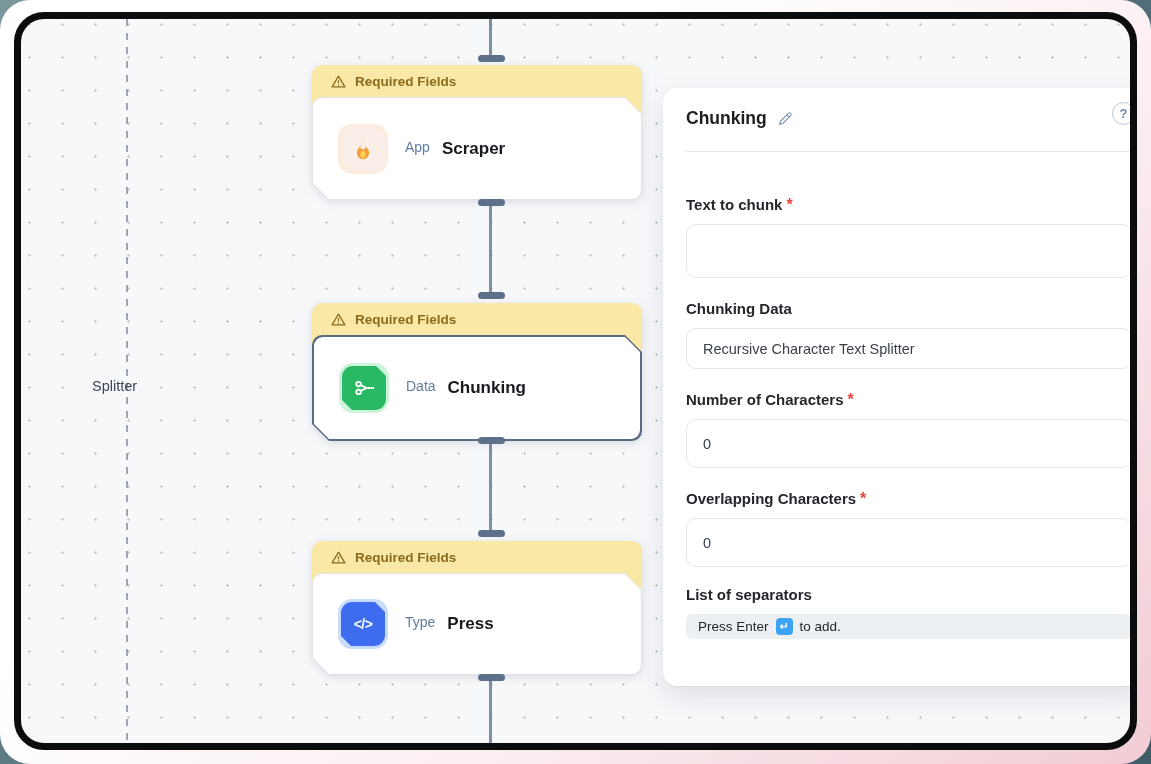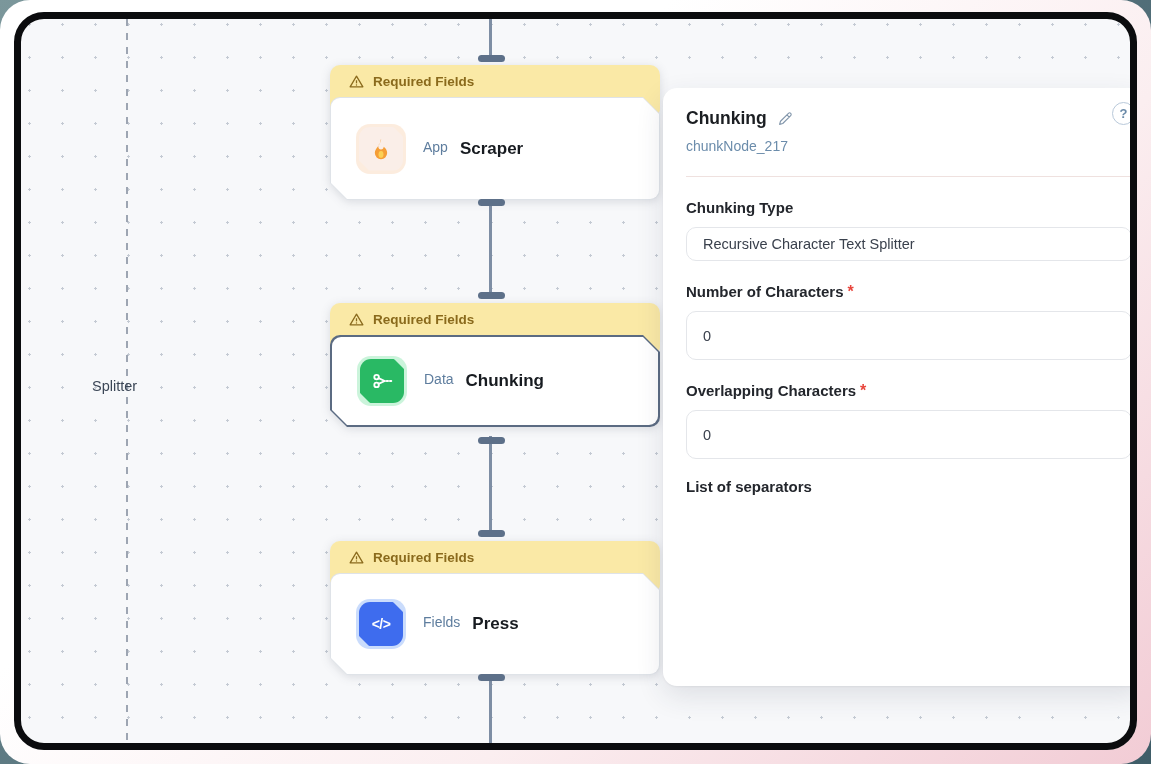--- a/index.html
+++ b/index.html
@@ -27,21 +27,21 @@
   .dashed-line { position:absolute; left:126px; top:19px; width:2px; height:732px;
                  background:repeating-linear-gradient(to bottom,#9da5b2 0 7px,transparent 7px 14px); }
 
   .response-label { position:absolute; left:92px; top:378px; font-size:14.5px; color:#3b4656; z-index:2; }
 
   .connector { position:absolute; left:489px; width:3px; background:#7e8ea4; z-index:1; }
   .handle { position:absolute; left:478px; width:27px; height:7px; border-radius:4px;
             background:#5d7089; z-index:4; }
 
   
-  .node { position:absolute; left:330px; width:330px; z-index:3;
+  .node { position:absolute; left:312px; width:330px; z-index:3;
           filter:drop-shadow(0 2px 5px rgba(35,45,65,.14)); }
   .node-banner { position:absolute; left:0; top:0; width:330px; height:50px;
                  background:#fae9a6; border-radius:10px 10px 6px 6px;
                  display:flex; align-items:flex-start; padding:7px 0 0 18px; gap:8px; }
   .node-banner .warn-txt { font-size:13.5px; font-weight:700; color:#8a6a1c; line-height:19px; }
   .warn-icon { width:17px; height:17px; margin-top:1px; }
 
   .node-card { position:absolute; left:0; top:32px; width:330px; height:103px;
                border-radius:10px;
                clip-path:polygon(0 0,calc(100% - 17px) 0,100% 17px,100% 100%,17px 100%,0 calc(100% - 17px)); }
@@ -86,21 +86,21 @@
 
   .field { margin-top:22px; }
   .field.first { margin-top:44px; }
   .field.last { margin-top:19px; }
   .f-label { font-size:15px; font-weight:700; color:#23262c; }
   .f-required { color:#e8453c; margin-left:4px; font-weight:700; }
   .f-box { margin-top:10px; width:100%; border:1px solid #e4e6ea; border-radius:10px;
            background:#fff; font-size:14.5px; color:#3a414d; display:flex; align-items:center;
            padding-left:16px; }
   .f-box.textarea { height:54px; align-items:flex-start; padding-top:14px; }
-  .f-box.select { height:34px; cursor:pointer; }
+  .f-box.select { height:41px; cursor:pointer; }
   input.f-box { height:49px; outline:none; font-family:inherit; }
   .tags-bar { margin-top:10px; width:100%; height:25px; background:#edf0f3; border-radius:6px;
               display:flex; align-items:center; gap:7px; padding-left:12px;
               font-size:13.5px; color:#22262c; }
   .enter-key { width:17px; height:17px; background:#3ea2f4; border-radius:4px; color:#fff;
                display:flex; align-items:center; justify-content:center;
                font-size:11px; font-weight:700; font-family:"DejaVu Sans",sans-serif; }
 </style>
 </head>
 <body>
@@ -149,21 +149,21 @@
 
       <div class="node" style="top:303px;height:134px;">
         <div class="node-banner">
           <svg class="warn-icon" viewBox="0 0 24 24">
             <path d="M12 4.5L21 19.5H3z" fill="none" stroke="#8a6a1c" stroke-width="1.8" stroke-linejoin="round"></path>
             <line x1="12" y1="10.2" x2="12" y2="14.6" stroke="#8a6a1c" stroke-width="1.8"></line>
             <circle cx="12" cy="17" r="1" fill="#8a6a1c"></circle>
           </svg>
           <span class="warn-txt">Required Fields</span>
         </div>
-        <div class="node-card selected" style="height:92px;">
+        <div class="node-card selected" style="height:106px;">
           <div class="card-bg"></div>
           <div class="card-inner">
             <span class="icon-wrap glow-green">
               <span class="node-icon green">
                 <svg width="26" height="26" viewBox="0 0 24 24">
                   <g stroke="#ffffff" stroke-width="1.7" fill="none" stroke-linecap="round">
                     <circle cx="7" cy="8.4" r="2.1"></circle>
                     <circle cx="7" cy="15.6" r="2.1"></circle>
                     <line x1="8.8" y1="9.4" x2="14.6" y2="12"></line>
                     <line x1="8.8" y1="14.6" x2="14.6" y2="12"></line>
@@ -192,63 +192,71 @@
         </div>
         <div class="node-card" style="height:102px;">
           <div class="card-bg"></div>
           <div class="card-inner">
             <span class="icon-wrap glow-blue">
               <span class="node-icon blue">
                 <span class="code-glyph">&lt;/&gt;</span>
               </span>
             </span>
             <div class="node-texts">
-              <span class="node-category">Fields</span>
+              <span class="node-category">Type</span>
               <span class="node-title">Press</span>
             </div>
           </div>
         </div>
       </div>
 
       <div class="handle" style="top:55px;"></div>
       <div class="handle" style="top:199px;"></div>
       <div class="handle" style="top:292px;"></div>
       <div class="handle" style="top:437px;"></div>
       <div class="handle" style="top:530px;"></div>
       <div class="handle" style="top:674px;"></div>
 
       <div class="panel">
         <div class="panel-title-row">
           <span class="panel-title">Chunking</span>
           <svg class="pencil-icon" viewBox="0 0 24 24">
             <path d="M14.6 6.4l3 3M4.8 19.2l1.2-4.2L16.6 4.4a2.1 2.1 0 0 1 3 3L9 18l-4.2 1.2z" fill="none" stroke="#8296ab" stroke-width="1.5" stroke-linejoin="round"></path>
           </svg>
         </div>
-        <div class="node-id">chunkNode_217</div>
         <div class="help-circle">?</div>
         <div class="panel-divider"></div>
 
+        <div class="field first">
+          <span class="f-label">Text to chunk</span><span class="f-required">*</span>
+          <div class="f-box textarea"></div>
+        </div>
 
         <div class="field">
-          <span class="f-label">Chunking Type</span>
+          <span class="f-label">Chunking Data</span>
           <div class="f-box select">Recursive Character Text Splitter</div>
         </div>
 
         <div class="field">
           <span class="f-label">Number of Characters</span><span class="f-required">*</span>
           <input class="f-box" value="0" style="">
         </div>
 
         <div class="field">
           <span class="f-label">Overlapping Characters</span><span class="f-required">*</span>
           <input class="f-box" value="0" style="">
         </div>
 
         <div class="field last">
           <span class="f-label">List of separators</span>
+          <div class="tags-bar">
+            <span>Press Enter</span>
+            <span class="enter-key">↵</span>
+            <span>to add.</span>
+          </div>
         </div>
       </div>
 
     </div>
   </div>
 
   <div class="frame-border"></div>
 </div>
 
 </body></html>

